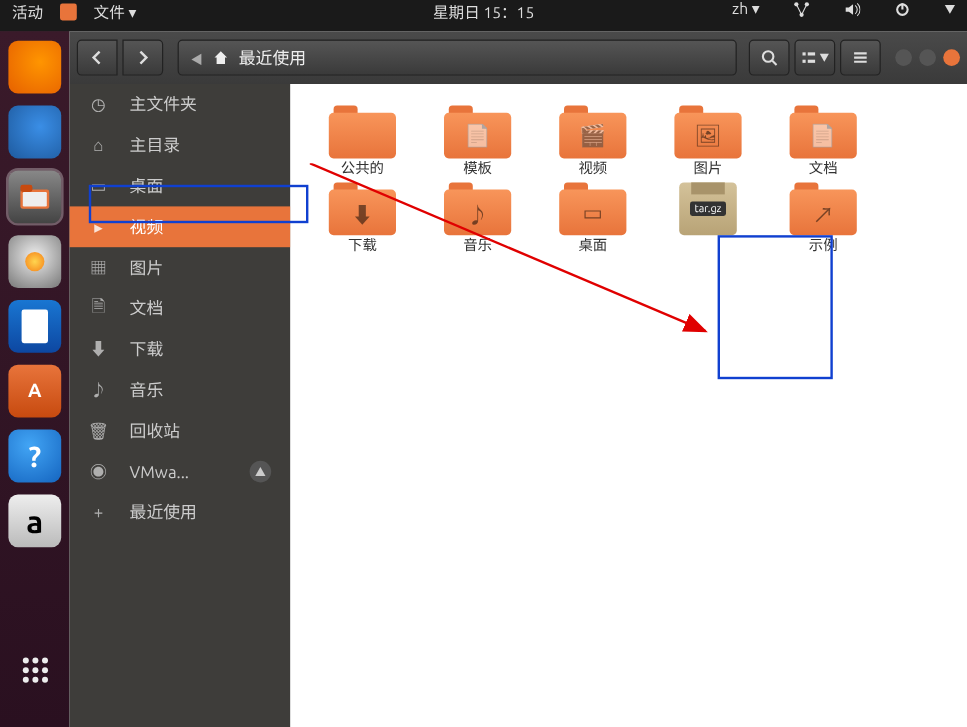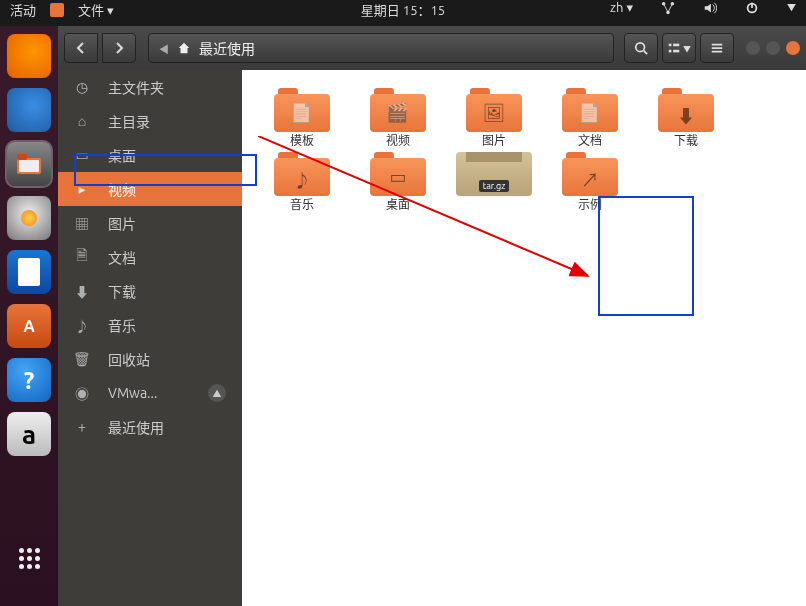--- a/index.html
+++ b/index.html
@@ -42,21 +42,21 @@
 .sb-item{height:34px;display:flex;align-items:center;padding:0 16px;gap:18px;position:relative}
 .sb-item.active{background:#e8743b;color:#fff}
 .sb-item .ico{width:16px;height:16px;opacity:.8;display:flex;align-items:center;justify-content:center}
 .sb-item .eject{margin-left:auto;width:18px;height:18px;border-radius:50%;background:#555;display:flex;align-items:center;justify-content:center;font-size:9px}
 .content{flex:1;background:#fff;padding:18px 12px;display:grid;grid-template-columns:repeat(5,96px);grid-auto-rows:min-content;gap:4px 0;align-content:start;position:relative}
 .item{display:flex;flex-direction:column;align-items:center;gap:2px;font-size:12px;color:#333;text-align:center}
 .folder{width:56px;height:44px;position:relative}
 .folder::before{content:"";position:absolute;top:0;left:4px;width:20px;height:10px;background:#e8743b;border-radius:3px 3px 0 0}
 .folder::after{content:"";position:absolute;top:6px;left:0;right:0;bottom:0;background:linear-gradient(#f8955a,#e8743b);border-radius:4px}
 .folder .deco{position:absolute;top:14px;left:50%;transform:translateX(-50%);z-index:2;font-size:18px;color:rgba(0,0,0,.5)}
-.tarball{width:76px;height:44px;background:linear-gradient(#d4c29a,#b8a376);border-radius:4px;position:relative;display:flex;align-items:flex-end;justify-content:center;padding-bottom:4px}
+.tarball{width:48px;height:44px;background:linear-gradient(#d4c29a,#b8a376);border-radius:4px;position:relative;display:flex;align-items:flex-end;justify-content:center;padding-bottom:16px}
 .tarball::before{content:"";position:absolute;top:0;left:10px;right:10px;height:10px;background:#a8936a}
 .tarball span{background:#333;color:#fff;font-size:9px;padding:1px 4px;border-radius:2px}
 .overlay{position:absolute;pointer-events:none}
 .box1{border:2px solid #1040d0;top:154px;left:74px;width:183px;height:32px}
 .box2{border:2px solid #1040d0;top:196px;left:598px;width:96px;height:120px}
 svg.arrow{position:absolute;top:136px;left:258px;width:340px;height:154px}
 .ilabel{line-height:14px;max-width:86px;word-break:break-all}
 </style>
 </head>
 <body>
@@ -207,20 +207,26 @@
             <span class="eject">▲</span>
           </div>
           <div class="sb-item">
             <span class="ico">+</span>
             <span>最近使用</span>
           </div>
         </div>
       <div class="content" id="content">
           <div class="item">
             <div class="folder">
+              <span class="deco"></span>
+            </div>
+            <div class="ilabel">公共的</div>
+          </div>
+          <div class="item">
+            <div class="folder">
               <span class="deco">📄</span>
             </div>
             <div class="ilabel">模板</div>
           </div>
           <div class="item">
             <div class="folder">
               <span class="deco">🎬</span>
             </div>
             <div class="ilabel">视频</div>
           </div>

